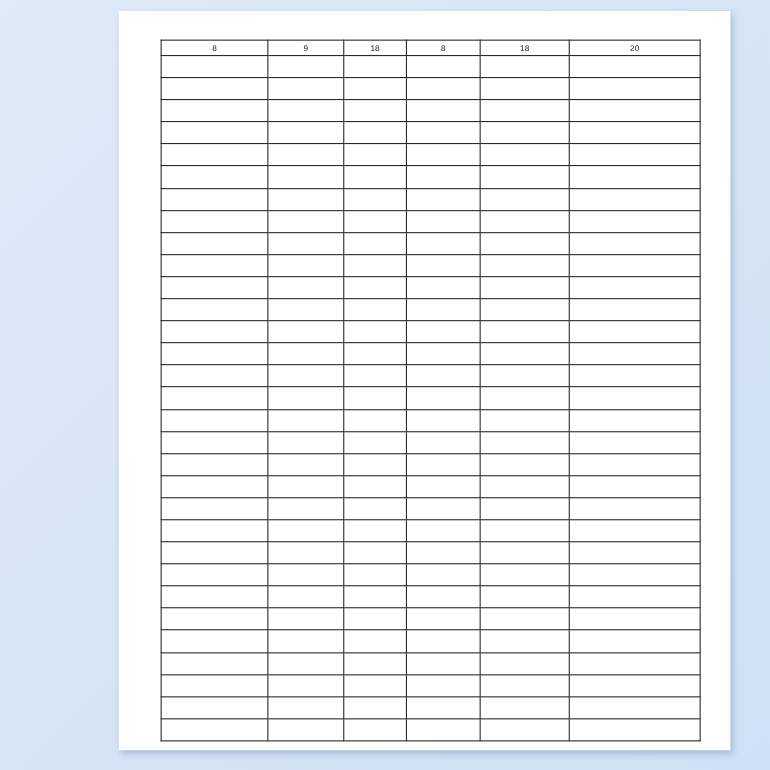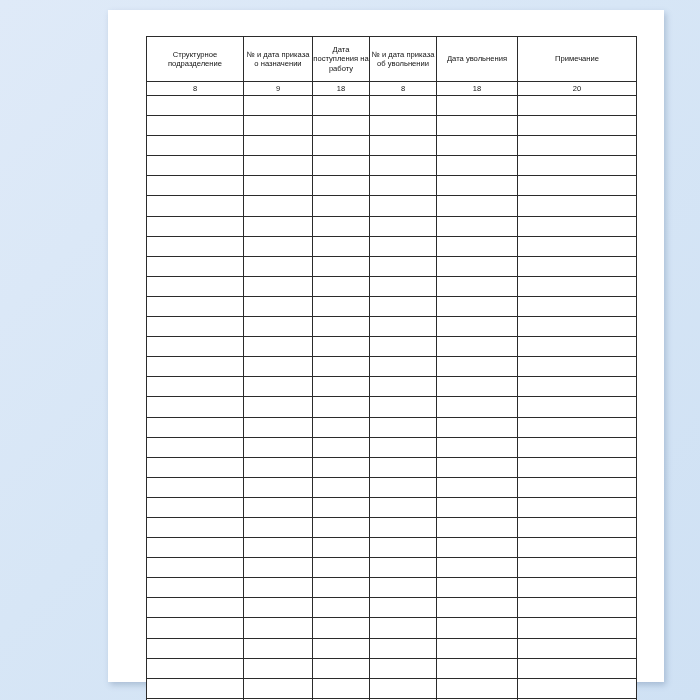--- a/index.html
+++ b/index.html
@@ -79,28 +79,20 @@
   .c6 { width: 118px; }
 </style>
 </head>
 <body>
 
 <div id="stage">
   <div id="sheet">
     <table id="doc-table">
       <thead>
         <tr>
-          <th class="hdr-cell c1">Структурное подразделение</th>
-          <th class="hdr-cell c2">№ и дата приказа о назначении</th>
-          <th class="hdr-cell c3">Дата поступления на работу</th>
-          <th class="hdr-cell c4">№ и дата приказа об увольнении</th>
-          <th class="hdr-cell c5">Дата увольнения</th>
-          <th class="hdr-cell c6">Примечание</th>
-        </tr>
-        <tr>
           <td class="num-cell c1">8</td>
           <td class="num-cell c2">9</td>
           <td class="num-cell c3">18</td>
           <td class="num-cell c4">8</td>
           <td class="num-cell c5">18</td>
           <td class="num-cell c6">20</td>
         </tr>
       </thead>
       <tbody id="table-body">
           <tr>

